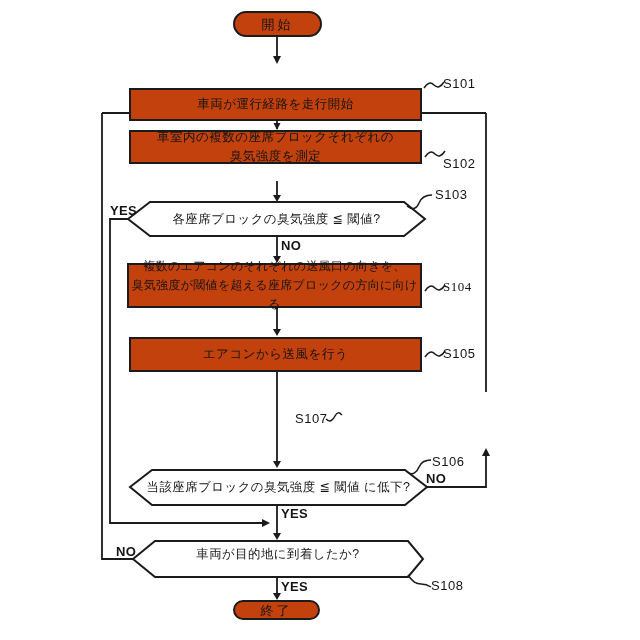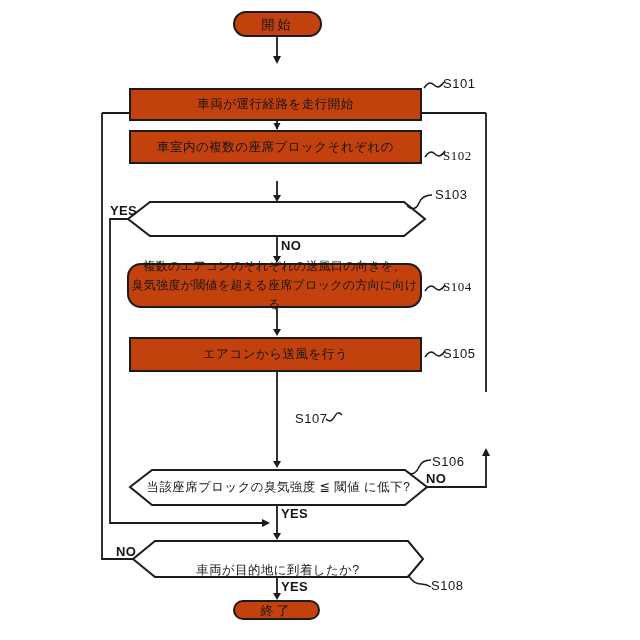--- a/index.html
+++ b/index.html
@@ -80,37 +80,39 @@
   <div class="node terminal" style="left:233px;top:600px;width:87px;height:20px;">
     <span>終了</span>
   </div>
 
   <div class="node" style="left:129px;top:64px;width:293px;height:33px;margin-top:24px;">
     <span>車両が運行経路を走行開始</span>
   </div>
 
   <div class="node" style="left:129px;top:130px;width:293px;height:34px;">
     <span>車室内の複数の座席ブロックそれぞれの</span>
+    <span>臭気強度を測定</span>
   </div>
 
-  <div class="node small" style="left:127px;top:263px;width:295px;height:45px;letter-spacing:0.3px;border-radius:14px;">
+  <div class="node small" style="left:127px;top:263px;width:295px;height:45px;letter-spacing:0.3px;">
     <span>複数のエアコンのそれぞれの送風口の向きを、</span>
     <span>臭気強度が閾値を超える座席ブロックの方向に向ける</span>
   </div>
 
   <div class="node" style="left:129px;top:337px;width:293px;height:35px;">
     <span>エアコンから送風を行う</span>
   </div>
 
 
+  <div class="hextext" style="left:128px;top:202px;width:297px;height:34px;">各座席ブロックの臭気強度 ≦ 閾値?</div>
   <div class="hextext" style="left:130px;top:470px;width:297px;height:35px;">当該座席ブロックの臭気強度 ≦ 閾値 に低下?</div>
-  <div class="hextext" style="left:133px;top:541px;width:290px;height:27px;margin-top:16px;">車両が目的地に到着したか?</div>
+  <div class="hextext" style="left:133px;top:541px;width:290px;height:27px;">車両が目的地に到着したか?</div>
 
   <div class="steplabel" style="left:443px;top:76px;">S101</div>
-  <div class="steplabel" style="left:443px;top:148px;font-family:Liberation Serif, serif;">S102</div>
+  <div class="steplabel" style="left:443px;top:156px;">S102</div>
   <div class="steplabel" style="left:435px;top:187px;">S103</div>
   <div class="steplabel" style="left:443px;top:279px;font-family:Liberation Serif, serif;">S104</div>
   <div class="steplabel" style="left:443px;top:346px;">S105</div>
   <div class="steplabel" style="left:432px;top:454px;">S106</div>
   <div class="steplabel" style="left:295px;top:411px;">S107</div>
   <div class="steplabel" style="left:431px;top:578px;">S108</div>
 
   <div class="branch" style="left:110px;top:203px;">YES</div>
   <div class="branch" style="left:281px;top:238px;">NO</div>
   <div class="branch" style="left:426px;top:471px;">NO</div>

